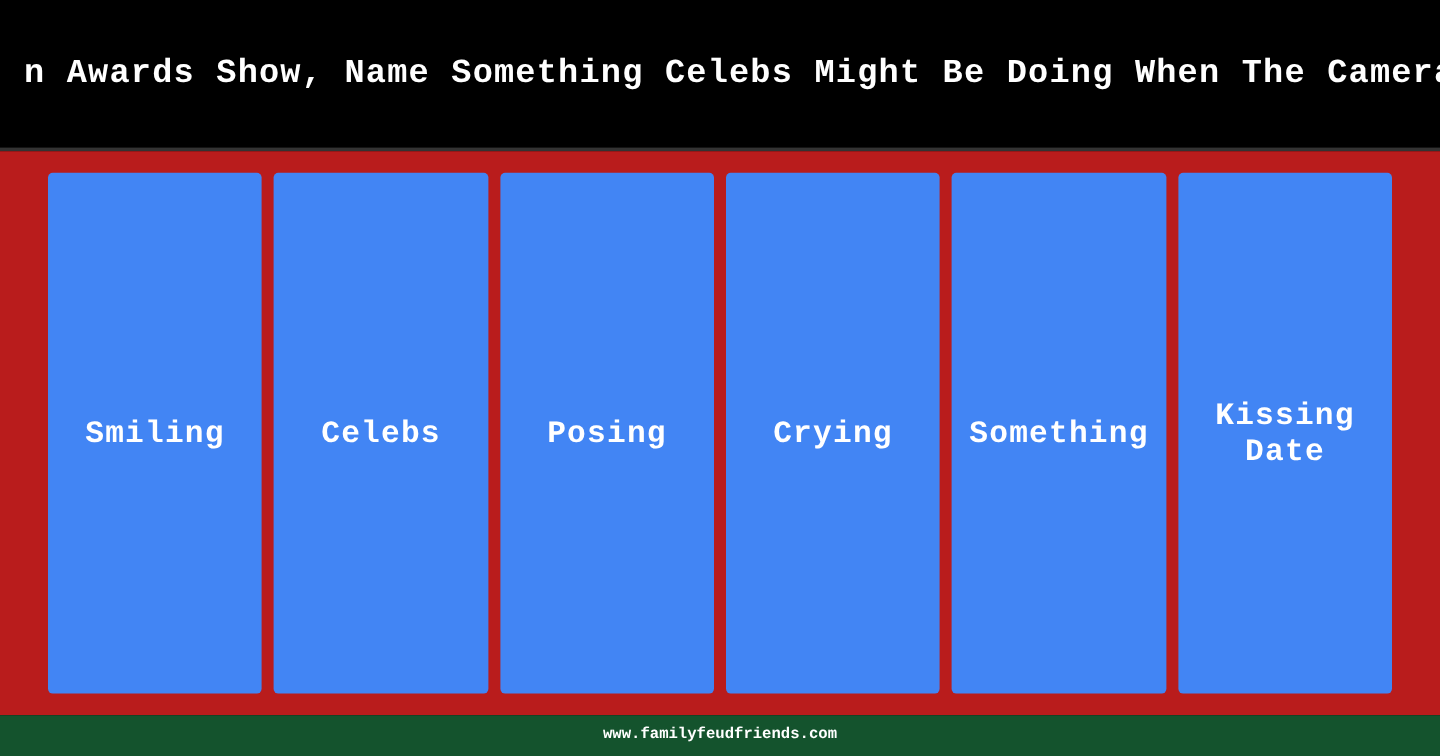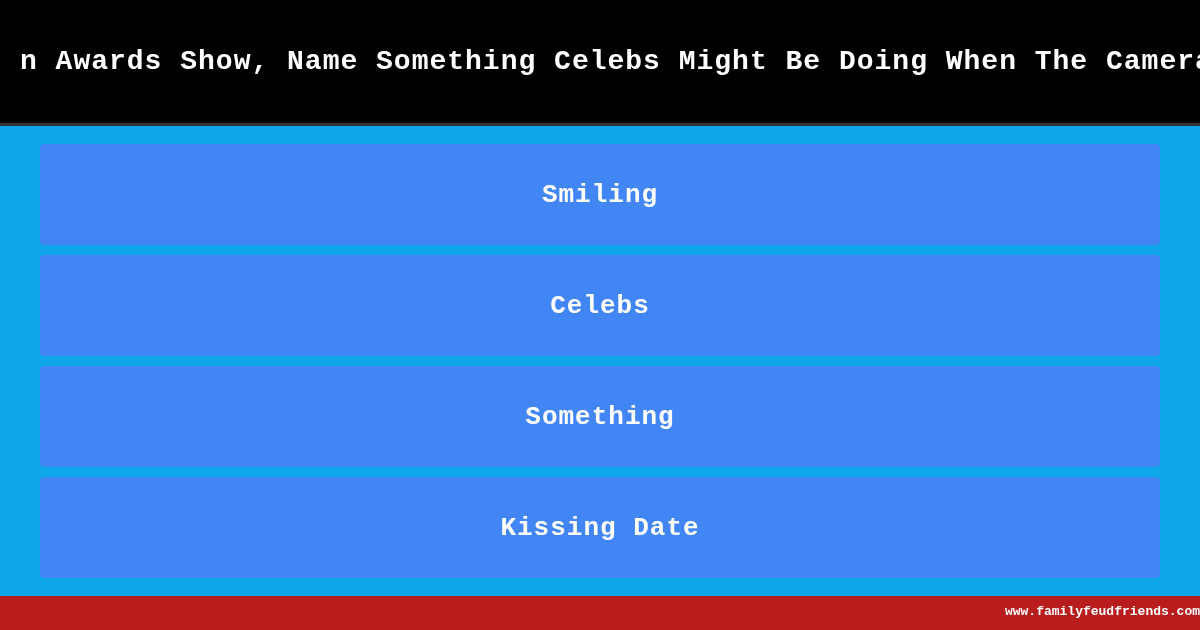--- a/index.html
+++ b/index.html
@@ -34,24 +34,24 @@
       font-size: 28px;
       font-weight: bold;
       white-space: nowrap;
       font-family: 'Courier New', Courier, monospace;
       letter-spacing: 1px;
     }
 
     .answers-container {
       flex: 1;
       display: flex;
-      flex-direction: column;
+      flex-direction: row;
       padding: 18px 40px;
       gap: 10px;
-      background-color: #0ea5e9;
+      background-color: #b91c1c;
     }
 
     .answer-row {
       background-color: #4285f4;
       border-radius: 4px;
       display: flex;
       align-items: center;
       justify-content: center;
       flex: 1;
       min-height: 60px;
@@ -60,22 +60,22 @@
     .answer-text {
       color: #ffffff;
       font-size: 26px;
       font-weight: bold;
       font-family: 'Courier New', Courier, monospace;
       letter-spacing: 1px;
       text-align: center;
     }
 
     .footer {
-      background-color: #b91c1c;
-      text-align: right;
+      background-color: #14532d;
+      text-align: center;
       padding: 6px 0 10px 0;
       flex-shrink: 0;
     }
 
     .footer-text {
       color: #ffffff;
       font-size: 13px;
       font-family: 'Courier New', Courier, monospace;
       font-weight: bold;
     }
@@ -89,20 +89,26 @@
 
 <div class="answers-container">
 
 <div class="answer-row">
       <span class="answer-text">Smiling</span>
     </div>
     <div class="answer-row">
       <span class="answer-text">Celebs</span>
     </div>
     <div class="answer-row">
+      <span class="answer-text">Posing</span>
+    </div>
+    <div class="answer-row">
+      <span class="answer-text">Crying</span>
+    </div>
+    <div class="answer-row">
       <span class="answer-text">Something</span>
     </div>
     <div class="answer-row">
       <span class="answer-text">Kissing Date</span>
     </div>
   </div>
 
 <div class="footer">
   <span class="footer-text">www.familyfeudfriends.com</span>
 </div>

